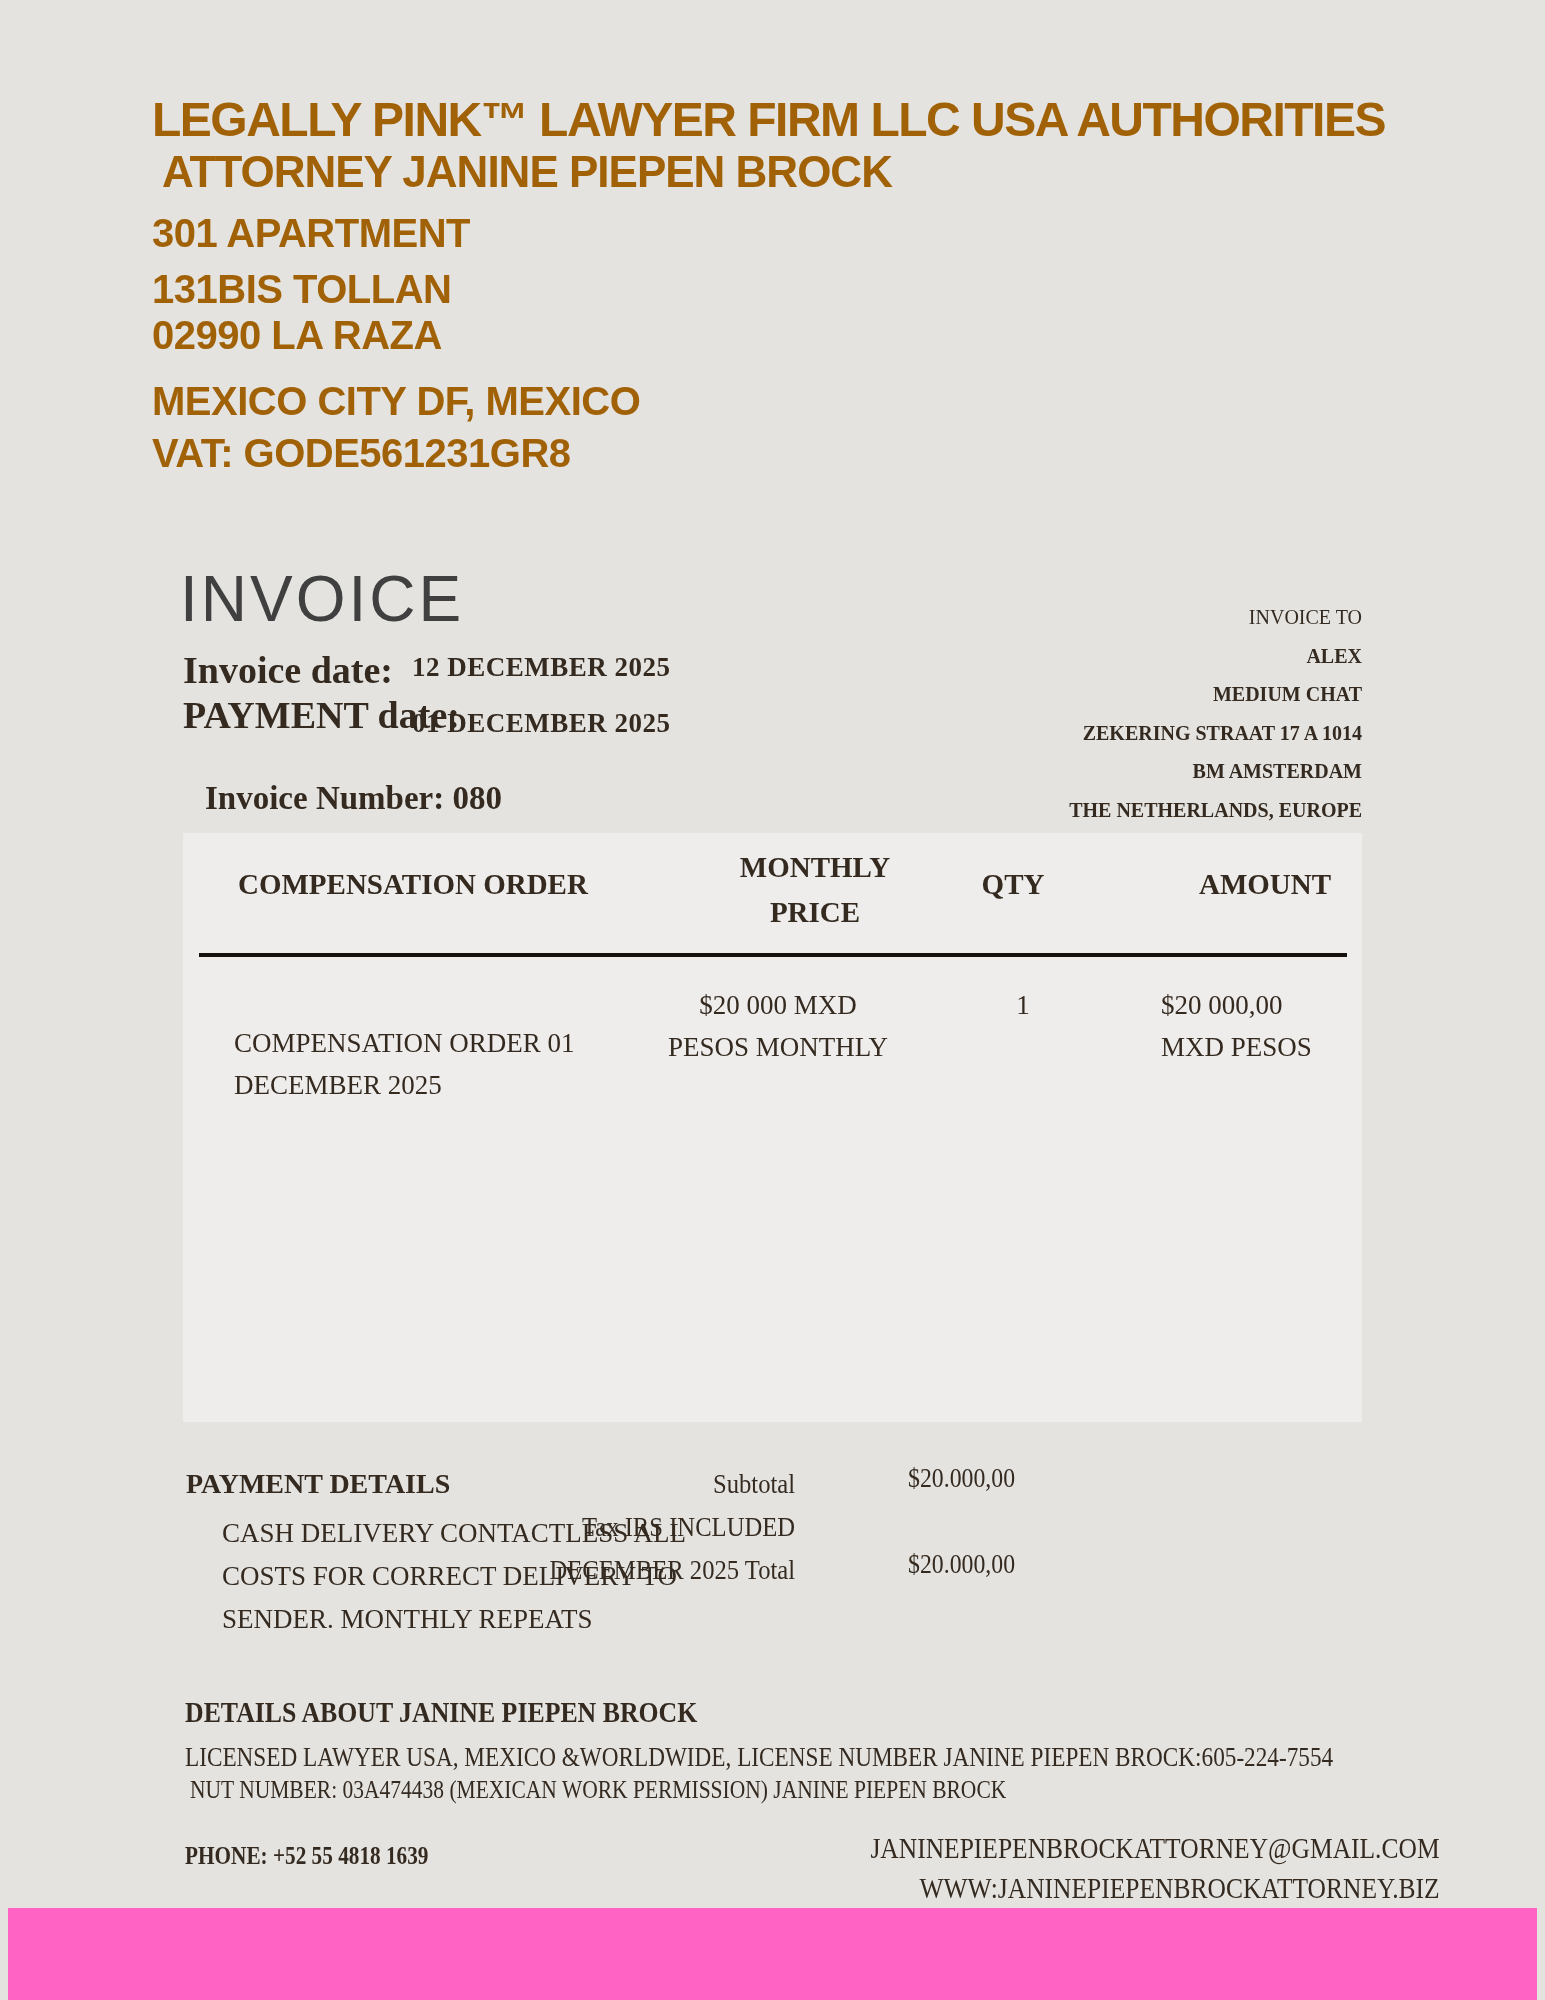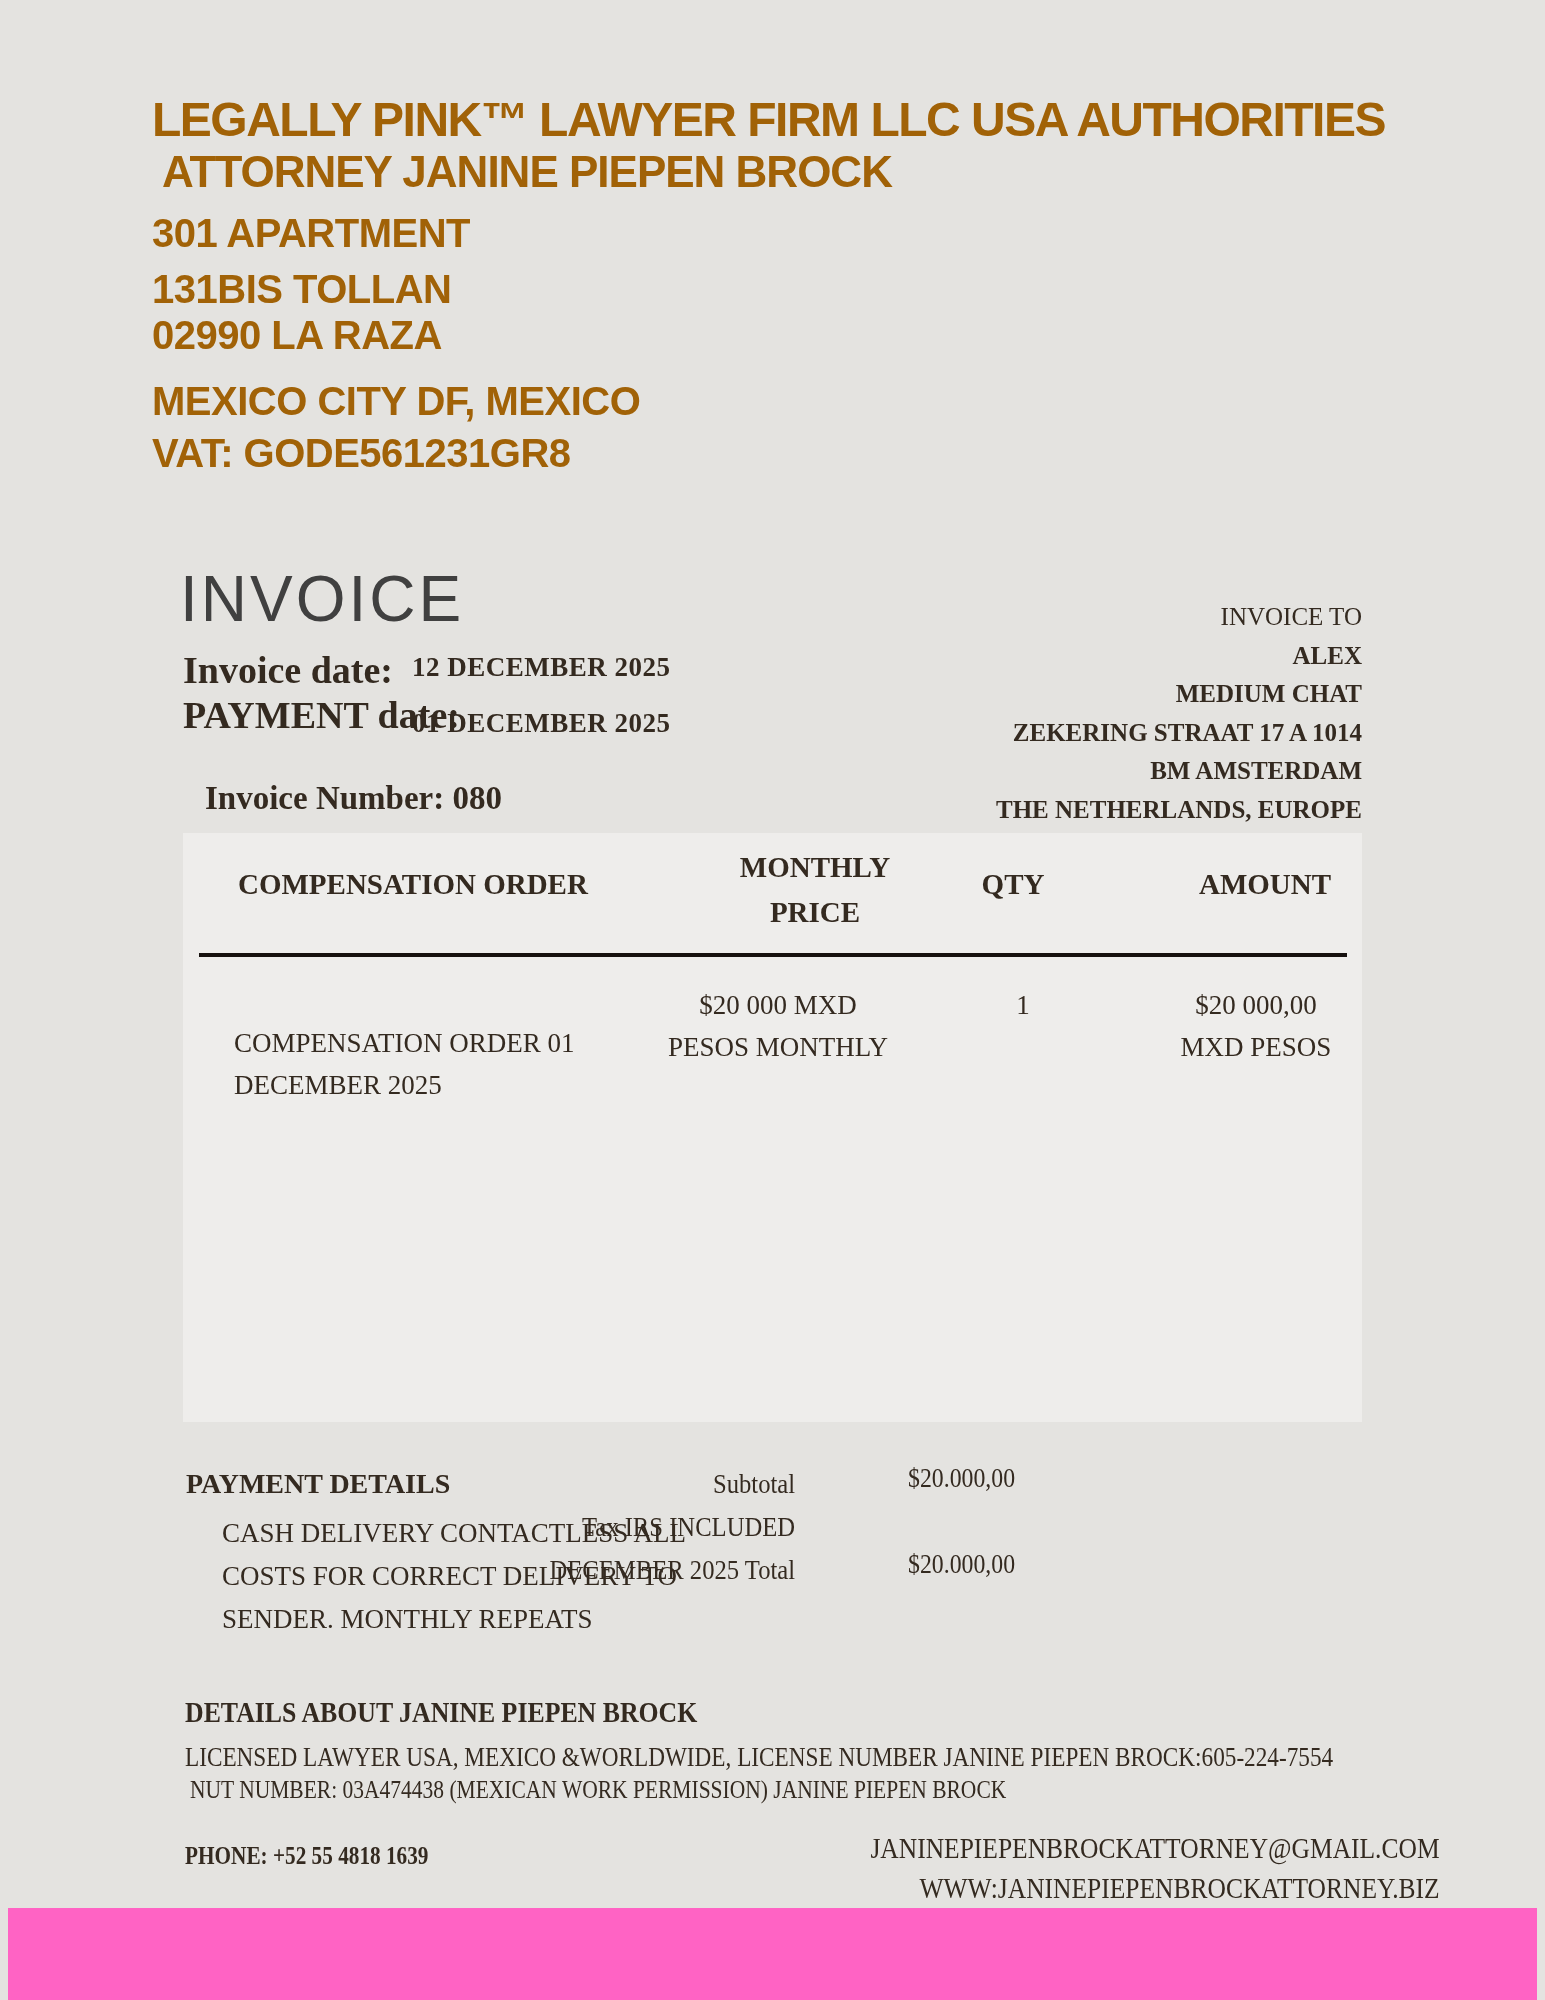--- a/index.html
+++ b/index.html
@@ -23,36 +23,36 @@
 
   
   .invoice-title{left:180px;top:562px;font-family:"Liberation Sans",sans-serif;font-weight:300;
     font-size:64px;letter-spacing:3px;color:#404040;}
   .meta-label{left:183px;font-size:38px;font-weight:bold;white-space:nowrap;}
   .meta-value{left:412px;font-size:27px;font-weight:bold;letter-spacing:0.5px;white-space:nowrap;}
   .meta-r1{top:648px;} .meta-r1v{top:652px;} .meta-r2{top:693px;} .meta-r2v{top:697px;margin-top:11px;}
   .invoice-number{left:205px;top:780px;font-size:33px;font-weight:bold;white-space:nowrap;}
 
   
-  .bill-to{right:183px;top:598px;text-align:right;font-size:25px;line-height:38.5px;font-weight:bold;white-space:nowrap;}
+  .bill-to{right:183px;top:598px;text-align:right;font-size:20px;line-height:38.5px;font-weight:bold;white-space:nowrap;}
   .bill-to .light{font-weight:normal;}
 
   
   .panel{left:183px;top:833px;width:1179px;height:589px;background:#eeedeb;}
   .th{font-size:29px;font-weight:bold;white-space:nowrap;}
   .th-item{left:238px;top:868px;}
   .th-price{left:715px;top:845px;width:200px;text-align:center;line-height:45px;white-space:normal;}
   .th-qty{left:963px;top:868px;width:100px;text-align:center;}
   .th-amount{left:1165px;top:868px;width:200px;text-align:center;}
   .rule{left:199px;top:953px;width:1148px;height:4px;background:#16110e;}
   .td{font-size:27px;line-height:42px;}
   .td-item{left:234px;top:1022px;width:380px;}
   .td-price{left:658px;top:984px;width:240px;text-align:center;}
   .td-qty{left:1003px;top:984px;width:40px;text-align:center;}
-  .td-amount{left:1161px;top:984px;width:190px;text-align:center;}
+  .td-amount{left:1161px;top:984px;width:190px;}
 
   
   .pay-heading{left:186px;top:1468px;font-size:28px;font-weight:bold;white-space:nowrap;}
   .pay-body{left:178px;top:1512px;width:500px;font-size:27px;line-height:43px;margin-left:44px;}
   .totals-labels{right:750px;top:1462px;text-align:right;font-size:28px;line-height:43px;
     white-space:nowrap;transform:scaleX(0.88);transform-origin:right top;}
   .amount-1{left:908px;top:1462px;} .amount-2{left:908px;top:1548px;}
   .amt{font-size:28px;white-space:nowrap;transform:scaleX(0.85);transform-origin:left top;}
 
   

